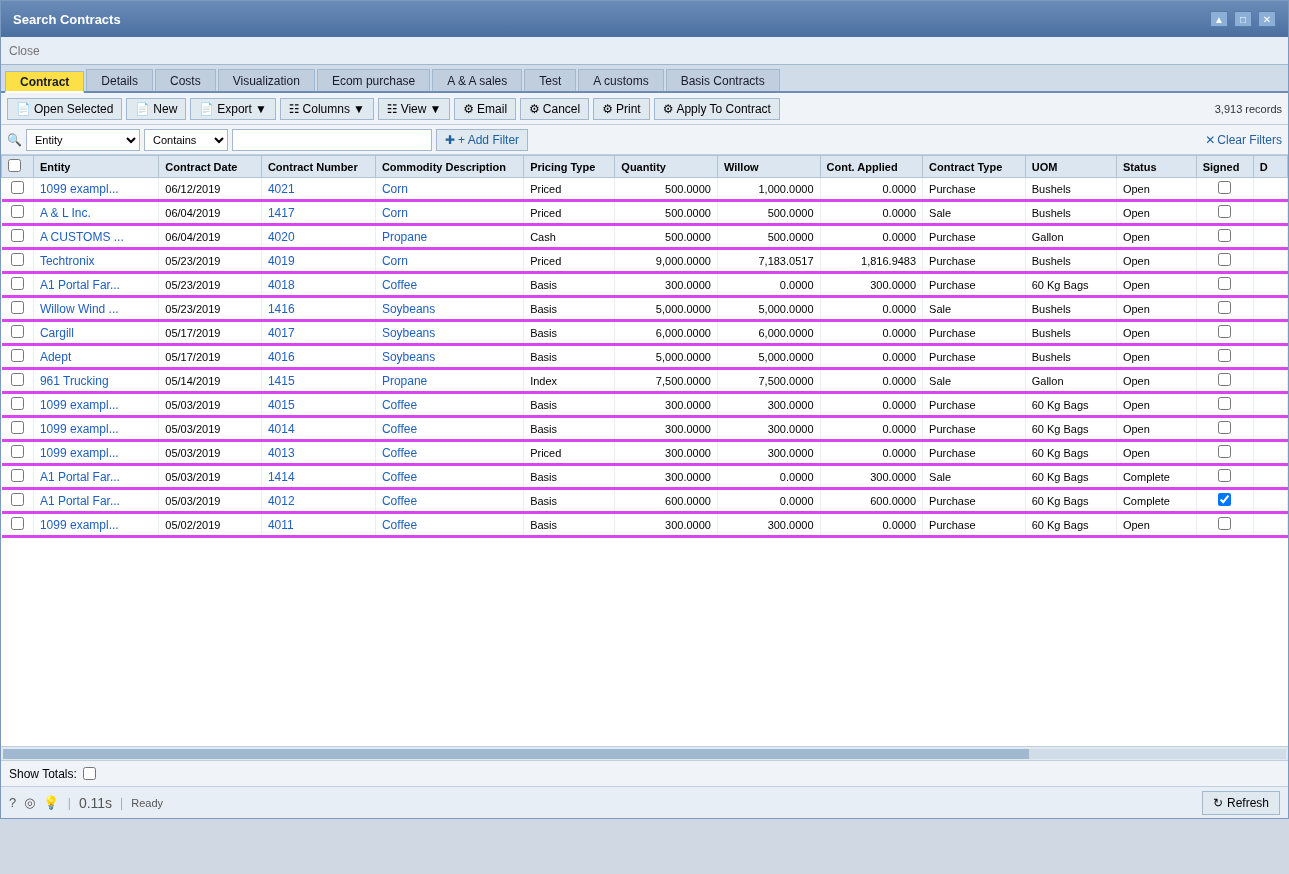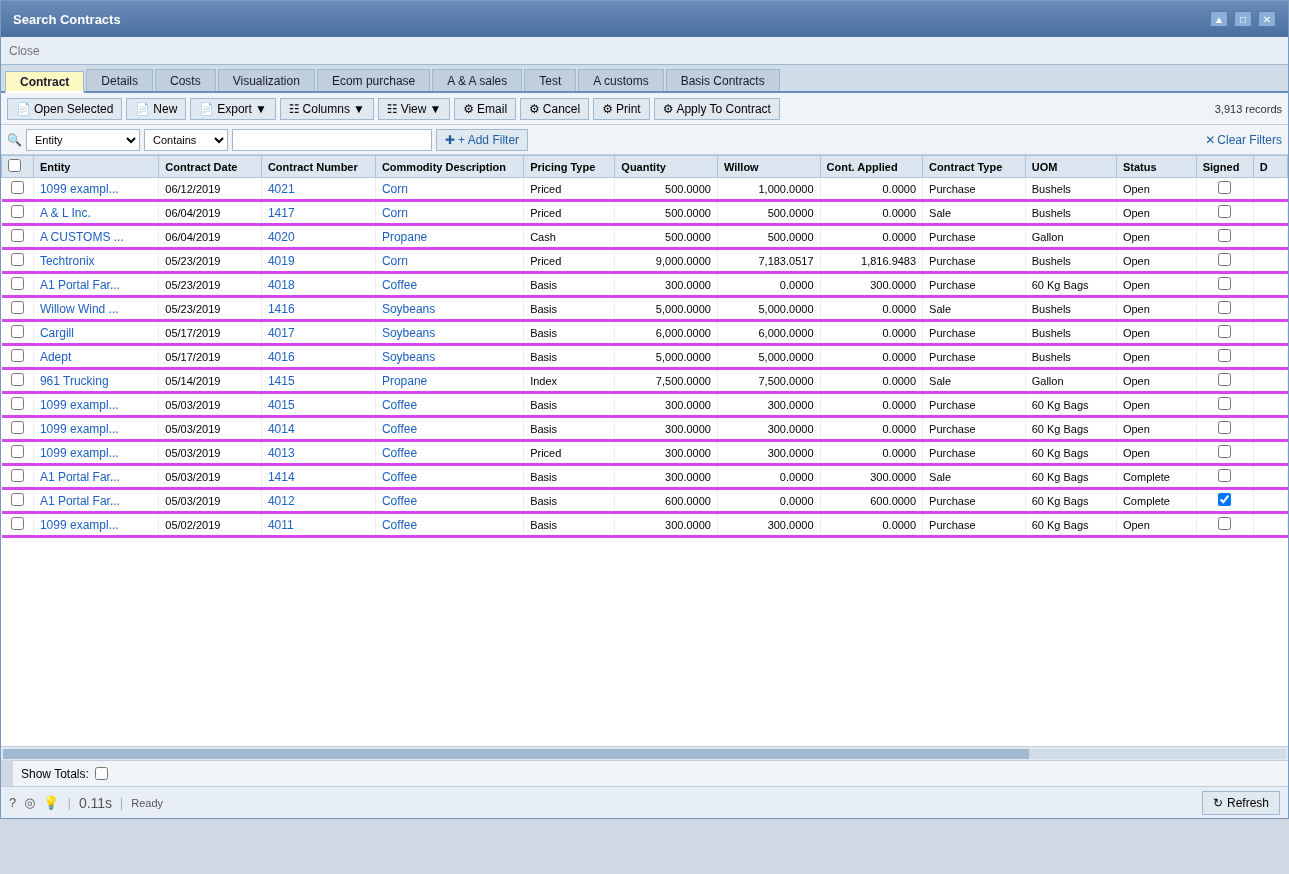--- a/index.html
+++ b/index.html
@@ -56,21 +56,21 @@
       border: 1px solid #a0b8d0;
       border-bottom: none;
       cursor: pointer;
       color: #1a1a2e;
       font-size: 12px;
       margin-right: 2px;
       height: 22px;
       display: flex; align-items: center;
     }
     .tab.active {
-      background: #fef9c3;
+      background: #fde047;
       border-bottom: 2px solid white;
       margin-bottom: -2px;
       font-weight: bold;
       z-index: 1;
     }
 
     .toolbar {
       background: #f0f4f8;
       padding: 4px 6px;
       display: flex;
@@ -238,21 +238,20 @@
 
     .show-totals {
       background: #f0f4f8;
       padding: 4px 8px;
       display: flex;
       align-items: center;
       gap: 6px;
       border-top: 1px solid #c0cedd;
       height: 26px;
       font-size: 11px;
-      margin-left: 12px;
     }
 
     
     .col-check { width: 28px; }
     .col-entity { width: 110px; }
     .col-date { width: 90px; }
     .col-number { width: 100px; }
     .col-commodity { width: 130px; }
     .col-pricing { width: 80px; }
     .col-quantity { width: 90px; }

